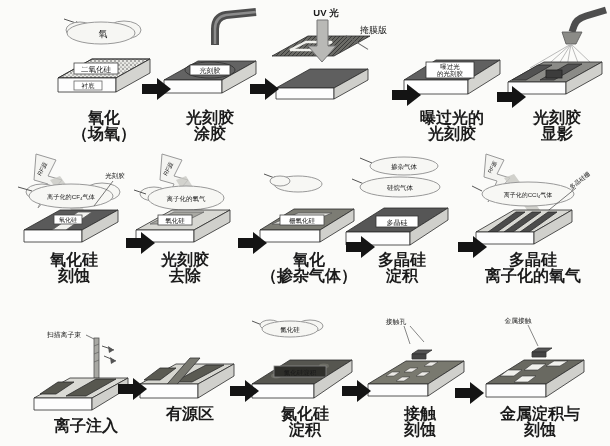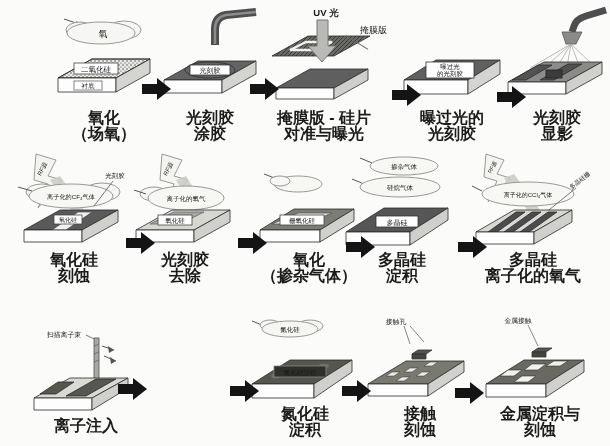--- a/index.html
+++ b/index.html
@@ -88,24 +88,20 @@
         <polygon points="4,52 66,52 102,32 40,32" fill="url(#hatch)"></polygon>
         <polygon points="22,46 48,46 64,38 38,38" fill="none" stroke="#f0f0ec" stroke-width="2.5"></polygon>
       </g>
       <polygon points="49,16 60,16 60,42 68,42 54,58 40,42 49,42" fill="#b9b9b6" stroke="#777"></polygon>
       <g stroke="#2b2b2b" stroke-width="0.8">
         <polygon points="8,84 66,84 100,65 42,65" fill="#5f5f5f"></polygon>
         <polygon points="8,84 66,84 66,95 8,95" fill="#fdfdfd"></polygon>
         <polygon points="66,84 100,65 100,76 66,95" fill="#cfcfcb"></polygon>
       </g>
     </svg>
-    <div class="caption">
-      <span>掩膜版 - 硅片</span>
-      <span>对准与曝光</span>
-    </div>
   </div>
 
   <div class="float-label" style="left:360px;top:24px">掩膜版</div>
   <div class="leader" style="left:344px;top:42px"></div>
 
   <div class="step" style="left:398px;top:4px;width:108px">
     <svg width="108" height="106">
       <g stroke="#2b2b2b" stroke-width="0.8">
         <polygon points="6,76 70,76 102,56 38,56" fill="#606060"></polygon>
         <polygon points="6,76 70,76 70,90 6,90" fill="#fdfdfd"></polygon>
@@ -339,20 +335,35 @@
         <polygon points="38,70 58,70 88,53 68,53" fill="#57574f"></polygon>
         <polygon points="6,72 64,72 64,84 6,84" fill="#fdfdfd"></polygon>
         <polygon points="64,72 100,52 100,62 64,84" fill="#d0d0cc"></polygon>
       </g>
     </svg>
     <div class="caption">
       <span>离子注入</span>
     </div>
   </div>
 
+  <div class="step" style="left:134px;top:314px;width:112px">
+    <svg width="112" height="92">
+      <g stroke="#2b2b2b" stroke-width="0.8">
+        <polygon points="6,70 64,70 100,50 42,50" fill="#d6d6d0"></polygon>
+        <polygon points="10,66 26,66 42,54 26,54" fill="#5a5a52"></polygon>
+        <polygon points="40,68 58,68 90,51 72,51" fill="#5a5a52"></polygon>
+        <polygon points="28,76 38,76 66,44 56,44" fill="#787870" stroke="#333"></polygon>
+        <polygon points="6,70 64,70 64,84 6,84" fill="#fdfdfd"></polygon>
+        <polygon points="64,70 100,50 100,62 64,84" fill="#d0d0cc"></polygon>
+      </g>
+    </svg>
+    <div class="caption">
+      <span>有源区</span>
+    </div>
+  </div>
 
   <div class="step" style="left:246px;top:314px;width:118px">
     <svg width="118" height="92">
       <g>
         <line x1="6" y1="7" x2="16" y2="11" stroke="#555" stroke-width="1"></line>
         <ellipse cx="24" cy="11" rx="10" ry="5" fill="#f6f6f3" stroke="#999"></ellipse>
         <ellipse cx="64" cy="12" rx="13" ry="6" fill="#f6f6f3" stroke="#999"></ellipse>
         <ellipse cx="44" cy="15" rx="28" ry="8" fill="#f6f6f3" stroke="#999"></ellipse>
         <text x="44" y="18" font-size="6.5" text-anchor="middle">氮化硅</text>
       </g>

